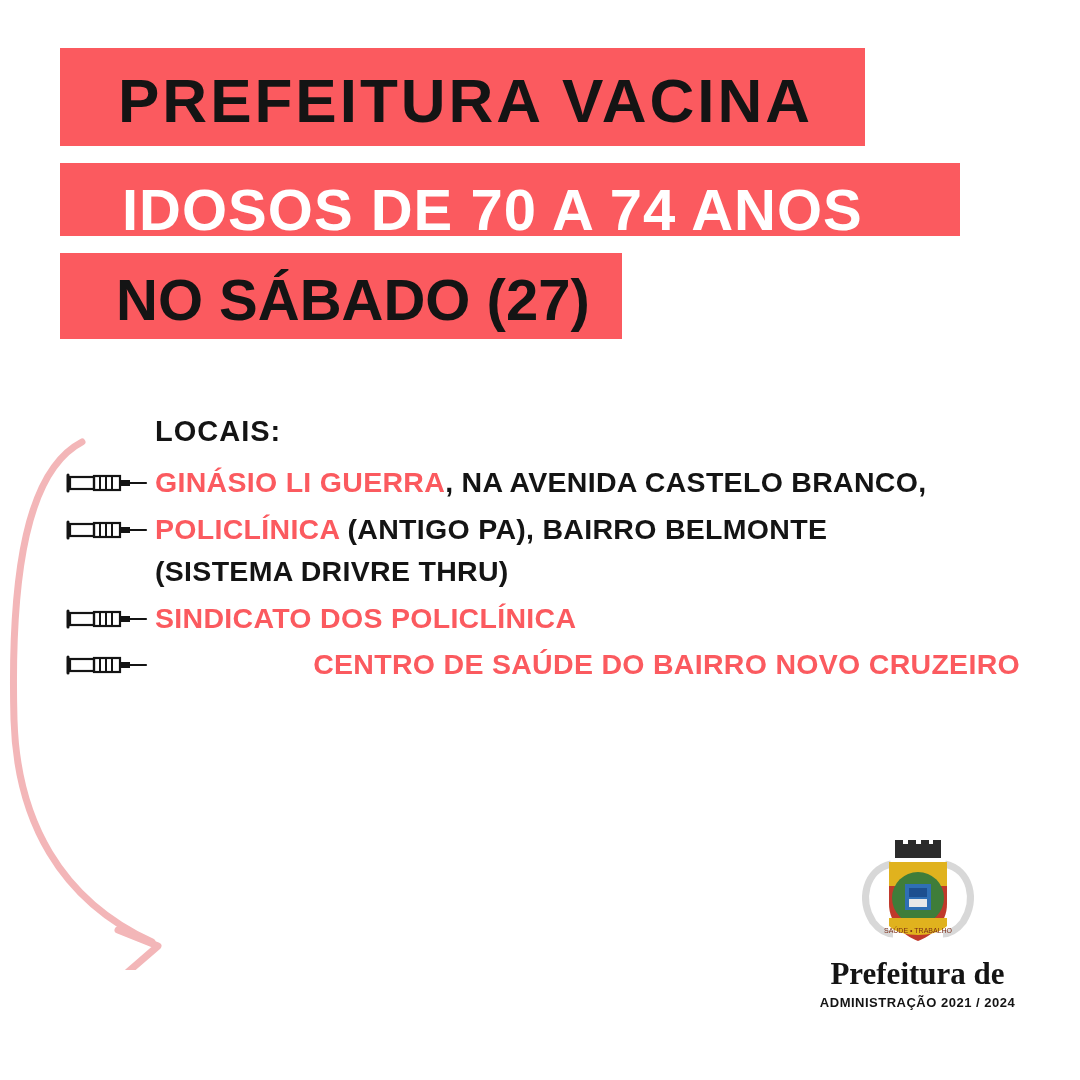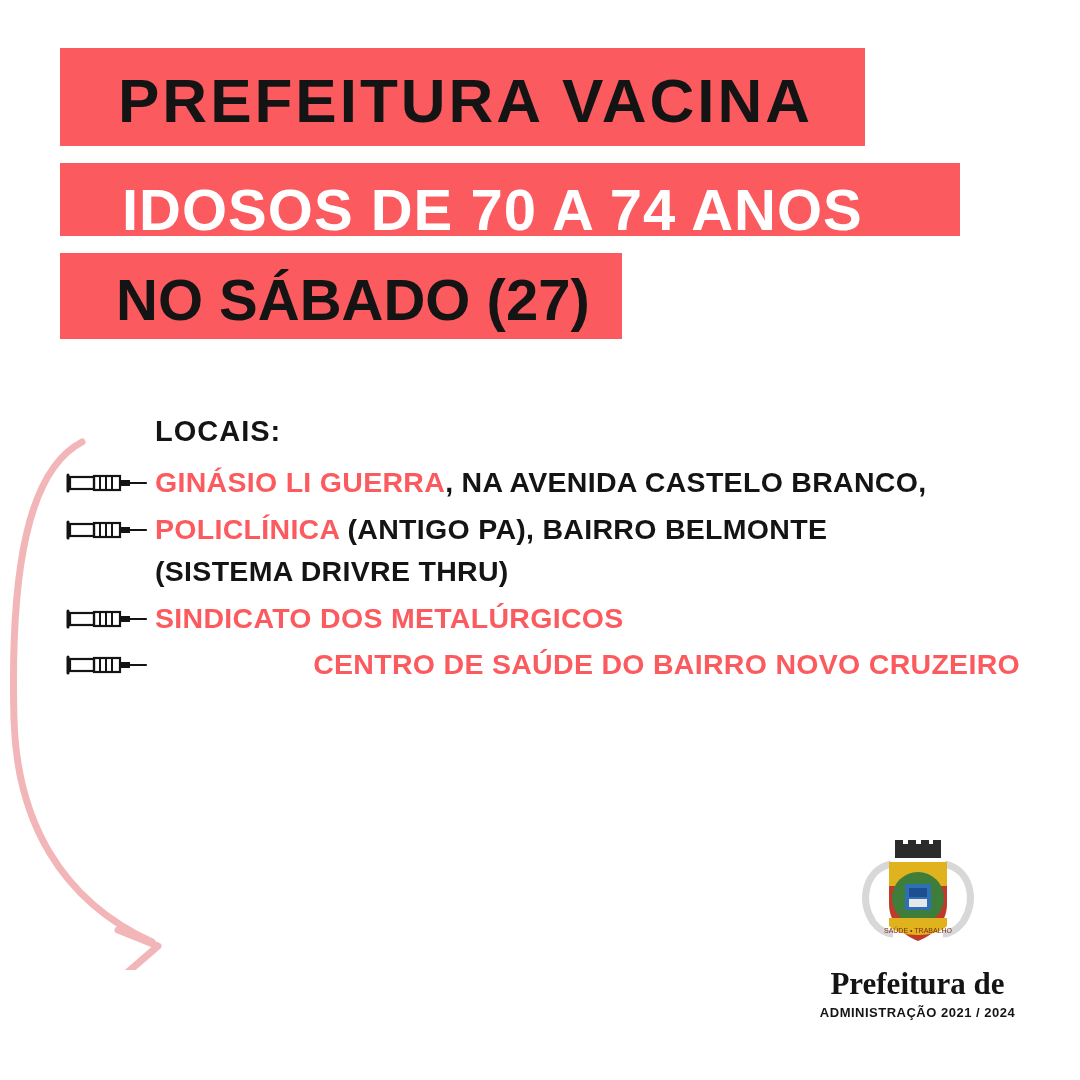--- a/index.html
+++ b/index.html
@@ -157,21 +157,21 @@
     display: block;
   }
   .logo-l1, .logo-l2 {
     font-family: "Liberation Serif", serif;
     font-weight: bold;
     font-size: 31px;
     color: #141414;
     line-height: 1.05;
     letter-spacing: 0px;
   }
-  .logo-l1 { margin-top: 20px; }
+  .logo-l1 { margin-top: 10px; }
   .logo-sub {
     font-family: "Liberation Sans", sans-serif;
     font-weight: bold;
     font-size: 13px;
     letter-spacing: 0.5px;
     color: #141414;
     margin-top: 4px;
     text-align: center;
   }
 </style>
@@ -233,21 +233,21 @@
         <line x1="2" y1="5" x2="2" y2="21" stroke="#141414" stroke-width="3" stroke-linecap="round"></line>
         <rect x="4" y="7" width="24" height="12" fill="none" stroke="#141414" stroke-width="2.2"></rect>
         <rect x="28" y="6" width="26" height="14" fill="none" stroke="#141414" stroke-width="2.2"></rect>
         <line x1="34" y1="6" x2="34" y2="20" stroke="#141414" stroke-width="2"></line>
         <line x1="40" y1="6" x2="40" y2="20" stroke="#141414" stroke-width="2"></line>
         <line x1="46" y1="6" x2="46" y2="20" stroke="#141414" stroke-width="2"></line>
         <rect x="54" y="10" width="10" height="6" fill="#141414"></rect>
         <line x1="64" y1="13" x2="80" y2="13" stroke="#141414" stroke-width="2.2" stroke-linecap="round"></line>
       </svg>
       <div class="loc-line">
-        <span class="hl">SINDICATO DOS METALÚRGICOS</span><span></span>
+        <span class="hl">SINDICATO DOS POLICLÍNICA</span><span></span>
       </div>
     </div>
 
     <div class="loc-item" style="margin-top:18px;text-align:right;">
       <svg class="syringe" viewBox="0 0 82 26">
         <line x1="2" y1="5" x2="2" y2="21" stroke="#141414" stroke-width="3" stroke-linecap="round"></line>
         <rect x="4" y="7" width="24" height="12" fill="none" stroke="#141414" stroke-width="2.2"></rect>
         <rect x="28" y="6" width="26" height="14" fill="none" stroke="#141414" stroke-width="2.2"></rect>
         <line x1="34" y1="6" x2="34" y2="20" stroke="#141414" stroke-width="2"></line>
         <line x1="40" y1="6" x2="40" y2="20" stroke="#141414" stroke-width="2"></line>

